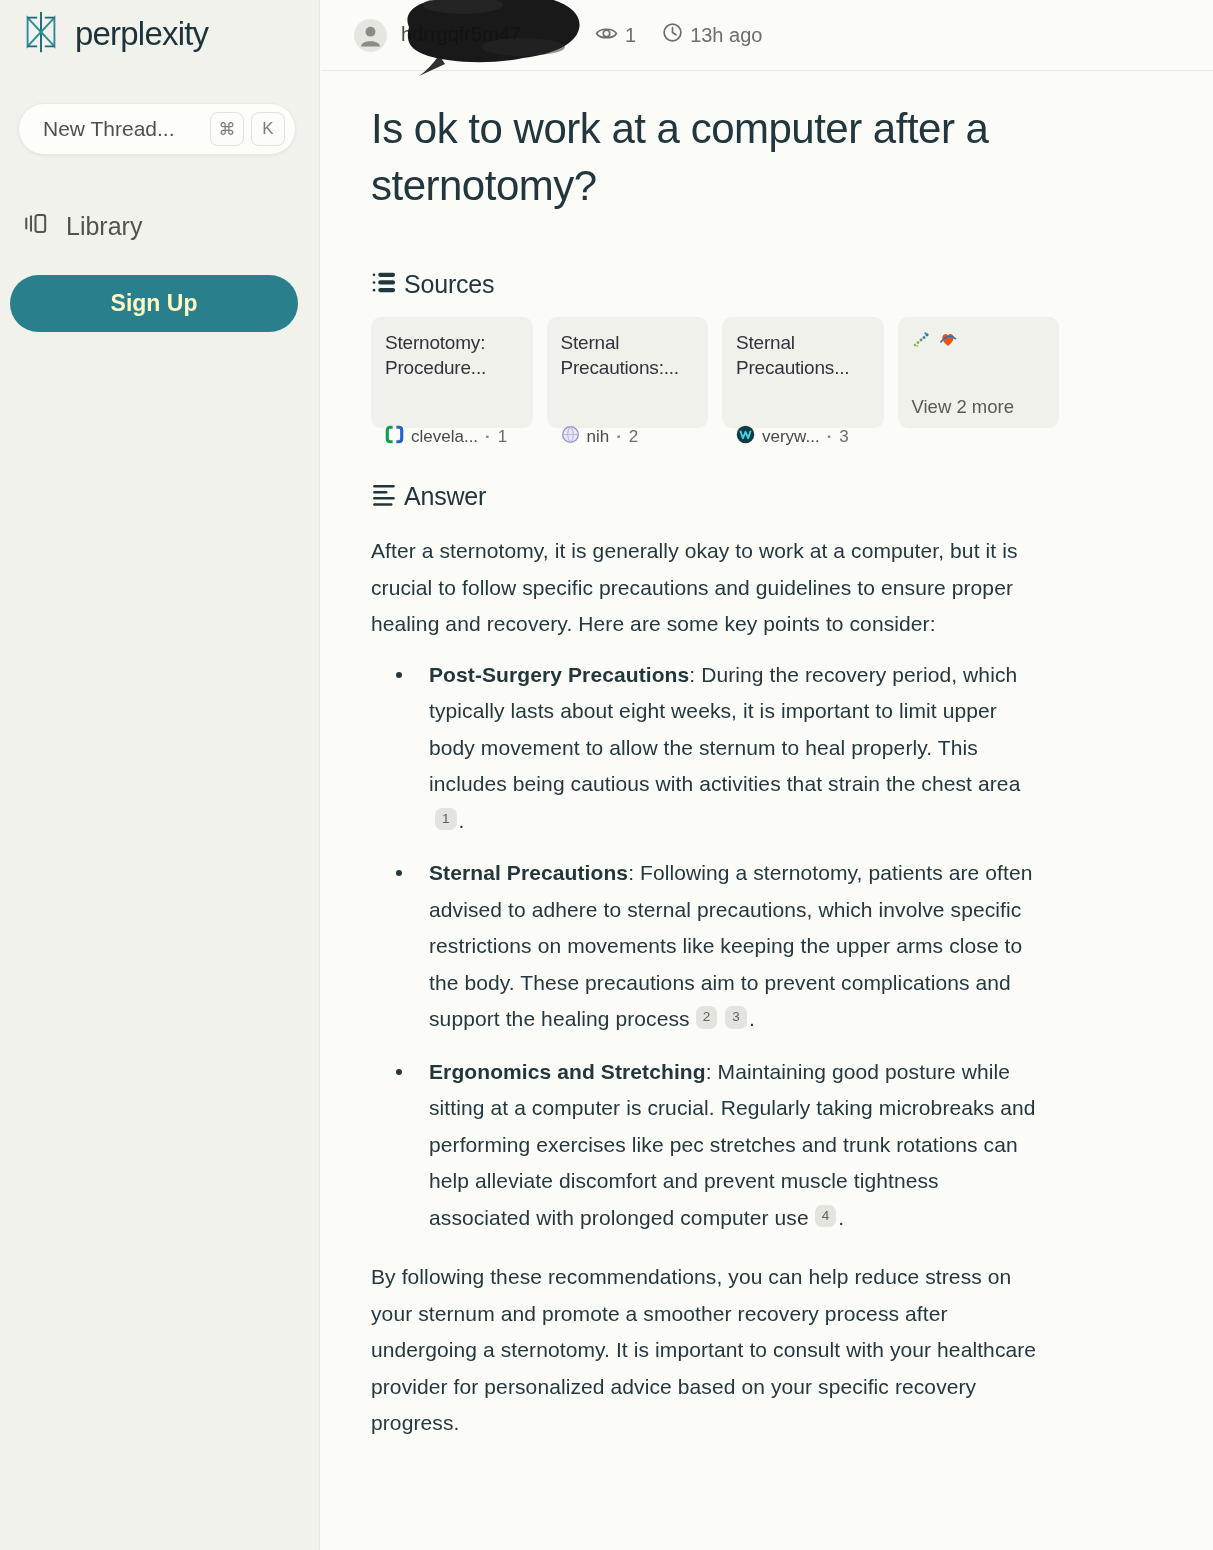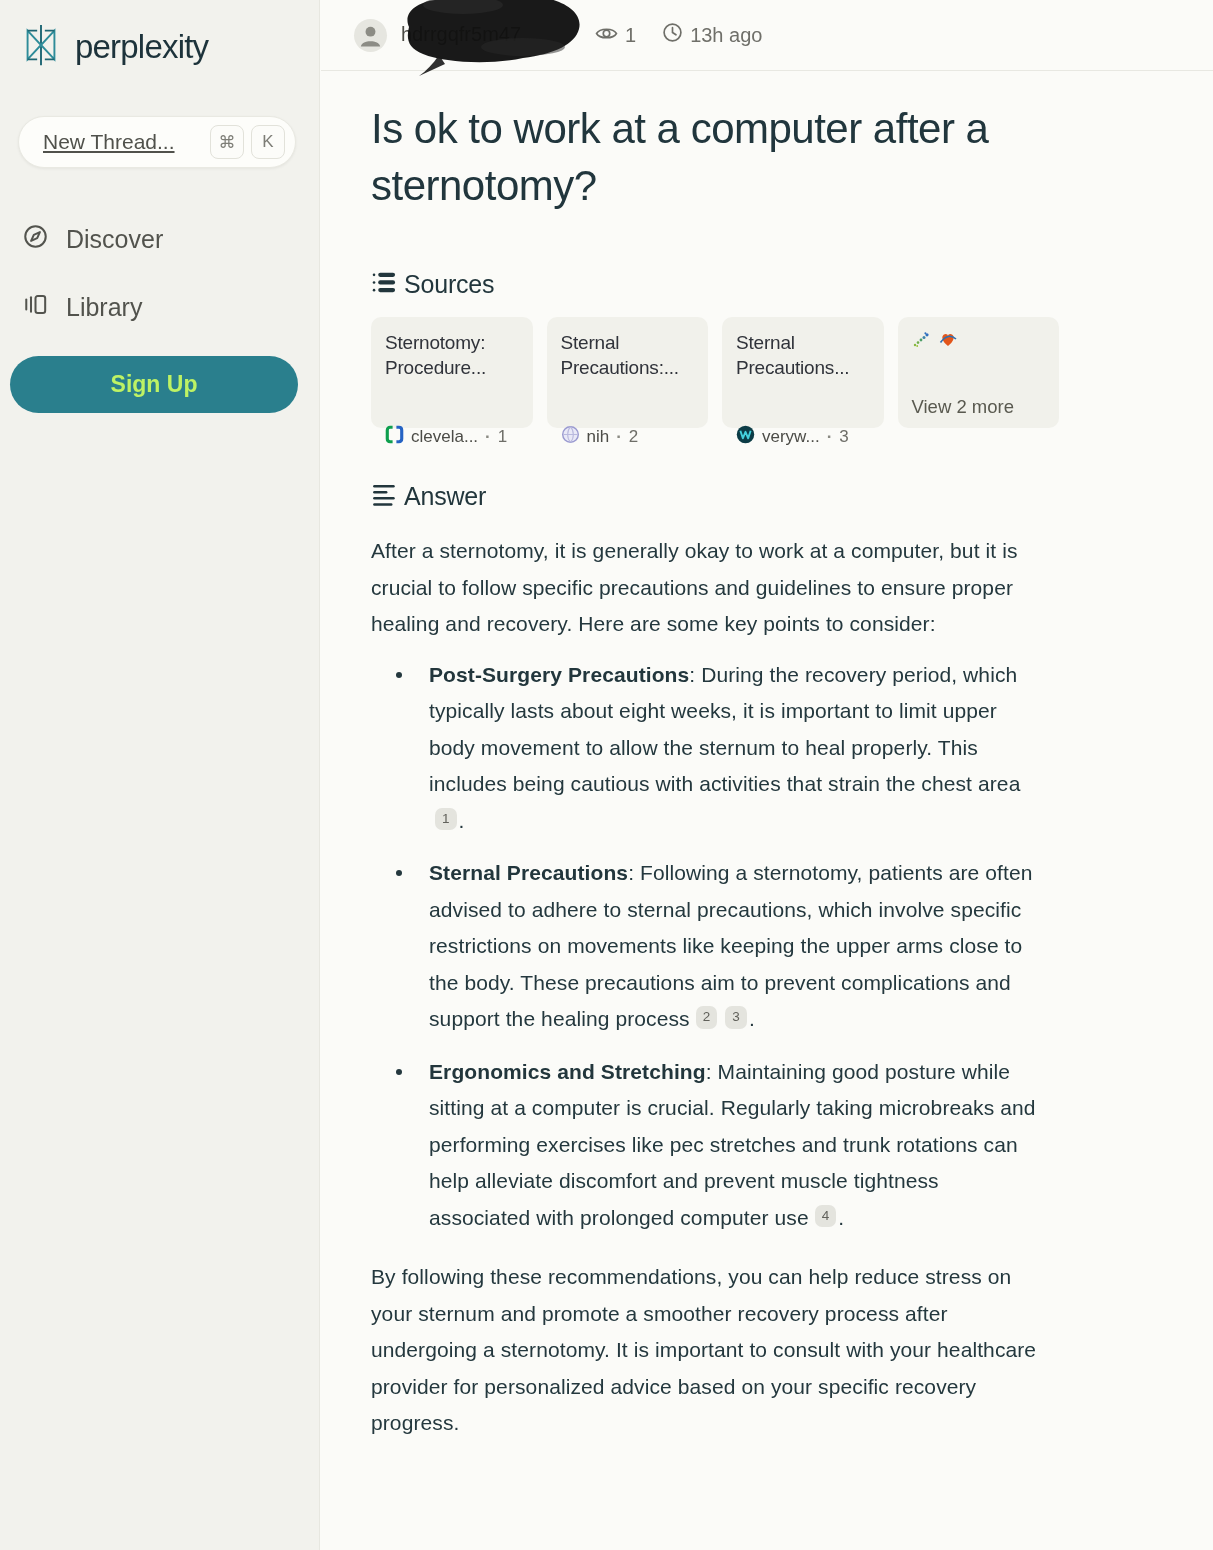--- a/index.html
+++ b/index.html
@@ -2,37 +2,37 @@
 <html><head>
 <meta charset="utf-8">
 <style>
   * { margin:0; padding:0; box-sizing:border-box; }
   html,body { width:1213px; }
   body { font-family:"Liberation Sans","DejaVu Sans",sans-serif; background:#fbfbf8; }
   .app { position:relative; width:1213px; height:1550px; overflow:hidden; background:#fbfbf8; }
 
   
   .sidebar { position:absolute; left:0; top:0; width:320px; height:1550px;
-             background:#f2f2ed; border-right:1px solid #e7e7e0; padding:20px 0 0 0; }
+             background:#f2f2ed; border-right:1px solid #e7e7e0; padding:7px 0 0 0; }
   .logo { display:flex; align-items:center; gap:11px; padding:2px 0 0 18px; cursor:pointer; }
   .wordmark { font-size:33px; font-weight:500; color:#1d333b; letter-spacing:-0.8px; }
   .new-thread { margin:44px 0 0 18px; width:278px; height:52px; border-radius:26px;
                 background:#fdfdfa; border:1px solid #e9e9e2; box-shadow:0 1px 3px rgba(0,0,0,.06);
                 display:flex; align-items:center; justify-content:space-between;
                 padding:0 10px 0 24px; cursor:pointer; }
-  .new-thread-label { font-size:21px; color:#50514b;text-decoration:underline; }
+  .new-thread-label { font-size:21px; color:#50514b; }
   .keys { display:flex; gap:7px; }
   .keycap { min-width:34px; height:34px; border-radius:8px; background:#fcfcf9; border:1px solid #e2e2da;
             color:#7d7d76; font-size:17px; display:flex; align-items:center; justify-content:center; padding:0 7px; }
   .nav { margin-top:48px; }
   .nav-item { display:flex; align-items:center; gap:17px; padding:0 0 0 22px; height:46px;
               margin-bottom:22px; color:#52534d; font-size:25px; cursor:pointer; text-decoration:none; }
   .nav-item svg { flex:0 0 auto; }
   .signup { display:block; margin:26px 0 0 10px; width:288px; height:57px; border:none; border-radius:29px;
-            background:#2a7f8d; color:#bef264; font-size:23px; font-weight:700; cursor:pointer;
+            background:#2a7f8d; color:#fef9c3; font-size:23px; font-weight:700; cursor:pointer;
             font-family:"Liberation Sans","DejaVu Sans",sans-serif; }
 
   
   .main { position:absolute; left:321px; top:0; width:892px; height:1550px; }
   .topbar { height:71px; border-bottom:1px solid #e8e8e2; display:flex; align-items:center; padding-left:33px; }
   .avatar { width:33px; height:33px; border-radius:50%; background:#e6e6e0; display:flex;
             align-items:center; justify-content:center; overflow:hidden; }
   .username-wrap { position:relative; margin-left:12px; width:182px; height:56px; }
   .username { position:absolute; left:2px; top:16px; font-size:20px; color:#4a4a44; white-space:nowrap; }
   .scribble { position:absolute; left:-6px; top:-16px; }
@@ -92,29 +92,20 @@
       <span class="new-thread-label">New Thread...</span>
       <span class="keys">
         <span class="keycap">⌘</span>
         <span class="keycap">K</span>
       </span>
     </button>
 
     <nav class="nav">
       <a class="nav-item">
         <span>
-          <svg width="27" height="27" viewBox="0 0 24 24" fill="none" stroke="#53544e" stroke-width="1.8" stroke-linejoin="round">
-            <circle cx="12" cy="12" r="9.1"></circle>
-            <path d="M15.9 8.1 L13.5 13.5 L8.1 15.9 L10.5 10.5 Z"></path>
-          </svg>
-        </span>
-        <span>Discover</span>
-      </a>
-      <a class="nav-item">
-        <span>
           <svg width="27" height="27" viewBox="0 0 24 24" fill="none" stroke="#53544e" stroke-width="1.8" stroke-linecap="round">
             <path d="M3.8 7.5 V16.5"></path>
               <path d="M8 5.5 V18.5"></path>
             <rect x="12" y="4.4" width="8.6" height="15.2" rx="2"></rect>
           </svg>
         </span>
         <span>Library</span>
       </a>
     </nav>
 

